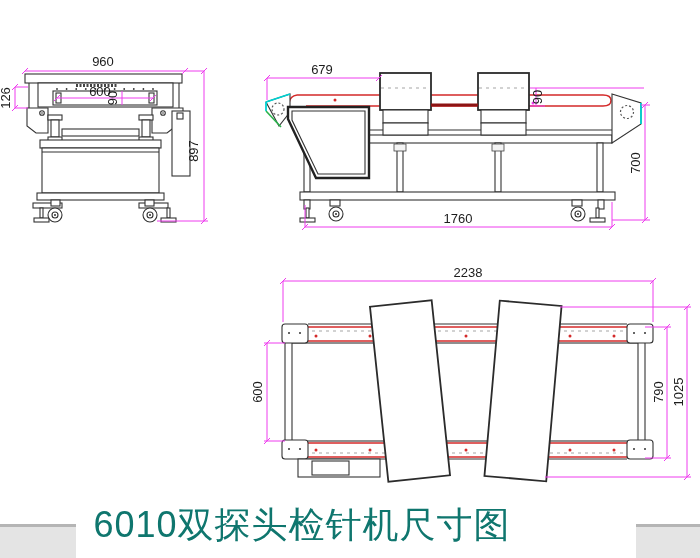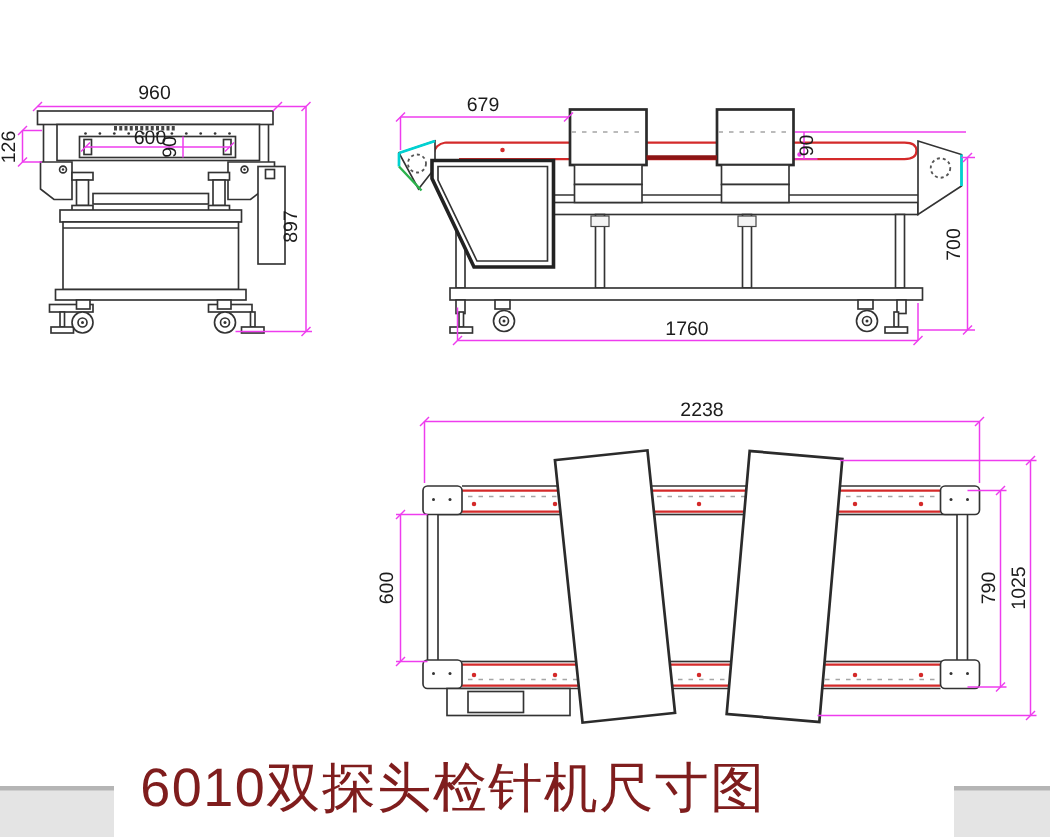--- a/index.html
+++ b/index.html
@@ -16,21 +16,21 @@
   .red{stroke:#d42a2a;fill:none;stroke-width:1.5;}
   .dred{stroke:#8c1414;fill:none;stroke-width:3;}
   .cyan{stroke:#00d2d2;fill:none;stroke-width:1.8;}
   .green{stroke:#2bb24c;fill:none;stroke-width:1.6;}
   .dash{stroke:#a5a5a5;fill:none;stroke-width:1;stroke-dasharray:3 4;}
   .dotr{fill:#d42a2a;}
   .dotb{fill:#333;}
   .hatch{fill:#f4f4f4;stroke:#444;stroke-width:0.8;}
   
   #title{position:absolute;left:0;top:504px;width:604px;text-align:center;
-         font-size:36px;line-height:42px;color:#7f1d1d;letter-spacing:1px;
+         font-size:36px;line-height:42px;color:#0f766e;letter-spacing:1px;
          font-family:"Liberation Sans",sans-serif;}
   
   .footer-block{position:absolute;top:524px;height:31px;background:#e4e4e4;
                 border-top:3px solid #b5b5b5;}
   #footer-left{left:0;width:76px;}
   #footer-right{left:636px;width:64px;}
 </style>
 </head>
 <body>
 

